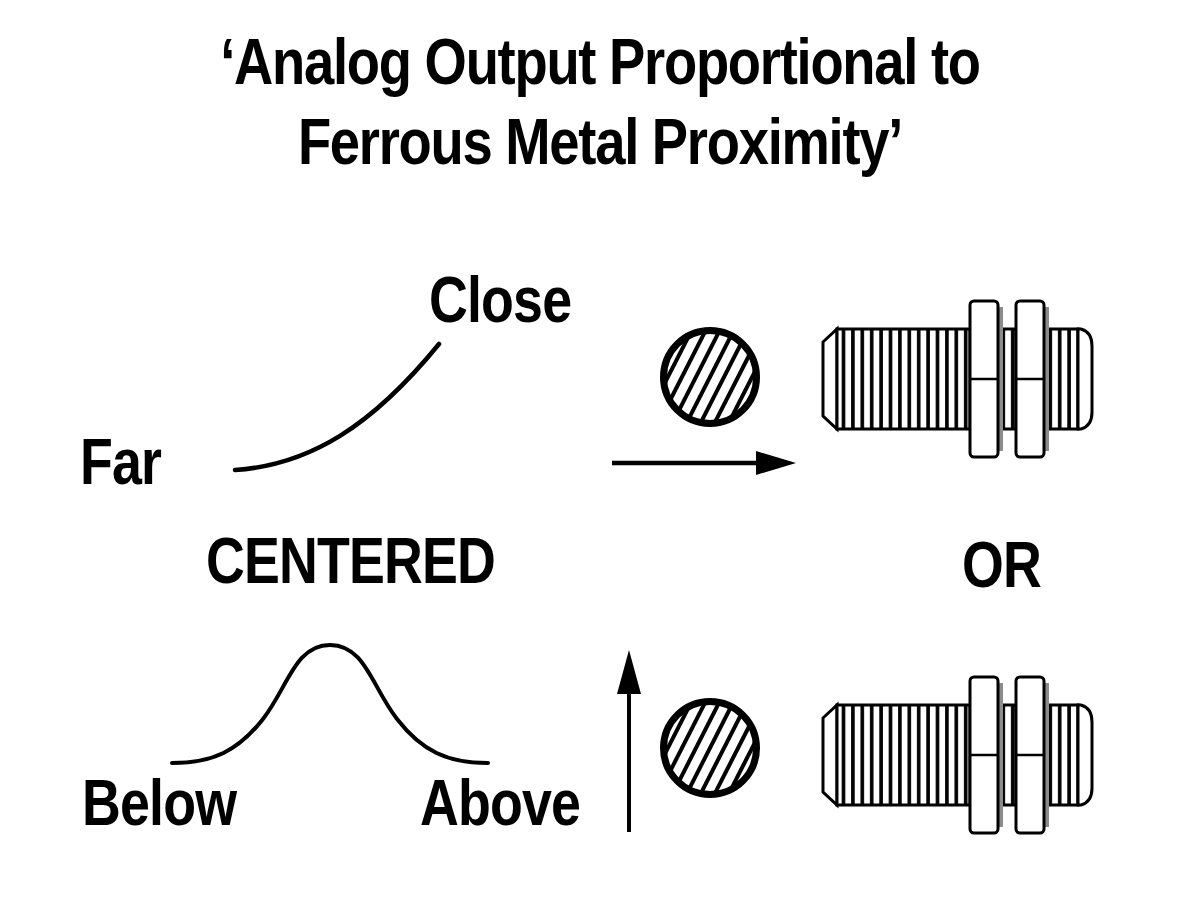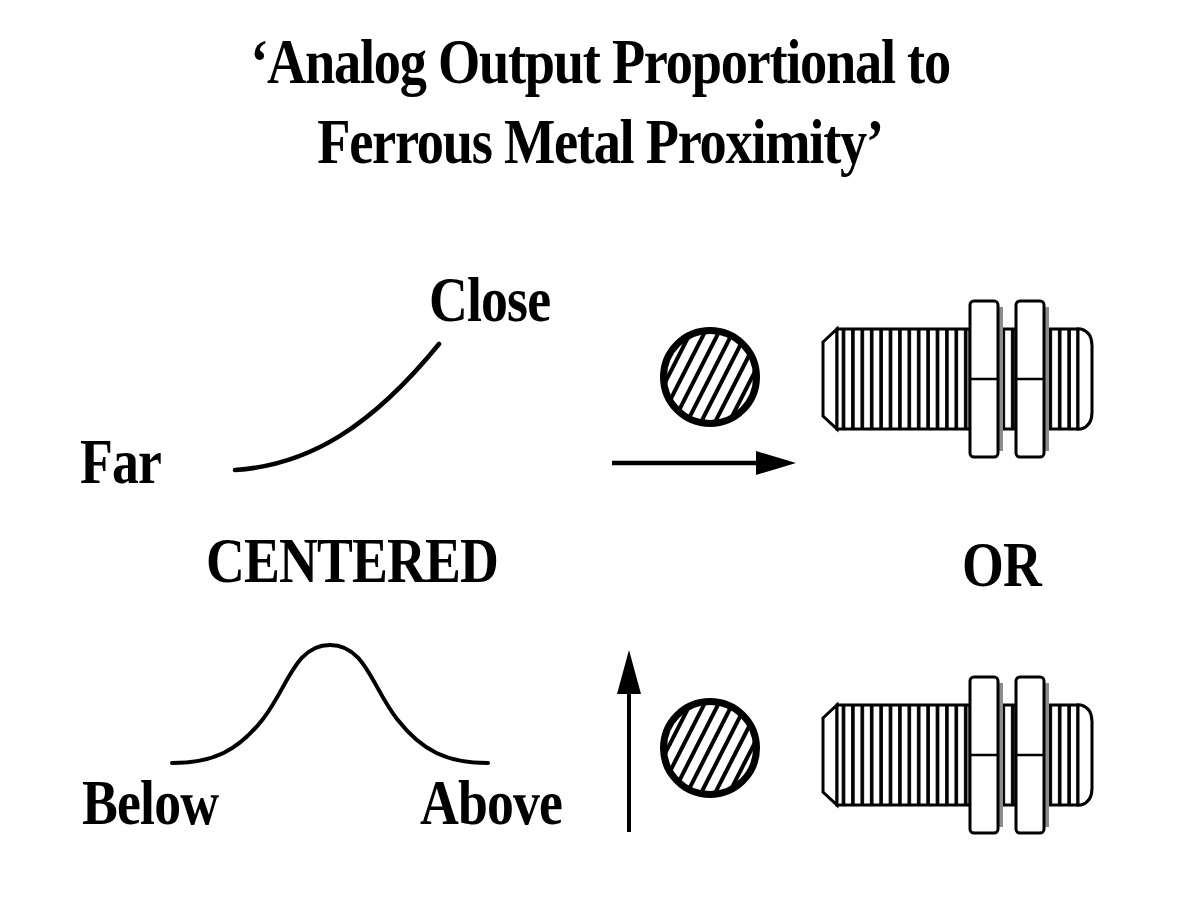--- a/index.html
+++ b/index.html
@@ -1,20 +1,20 @@
 <!DOCTYPE html>
 <html style="--ink: #000000; --background: #ffffff; --nut_shadow: #8c8c8c;"><head>
 <meta charset="utf-8">
 <style>
   :root { --ink:#000000; --background:#ffffff; --nut_shadow:#8c8c8c; }
   html,body { margin:0; padding:0; background:var(--background); }
   .stage {
     position:relative; width:1200px; height:900px; overflow:hidden;
     background:var(--background); color:var(--ink);
-    font-family:Liberation Serif, serif;
+    font-family:Liberation Sans, sans-serif;
   }
   .abs { position:absolute; }
   .title {
     position:absolute; left:0; top:22px; width:1200px; margin:0;
     text-align:center; font-size:64px; font-weight:bold; line-height:80px;
     letter-spacing:-1.5px; transform:scaleX(0.85); transform-origin:50% 0;
   }
   .title span { display:block; }
   .lbl {
     position:absolute; font-weight:bold; font-size:64px; line-height:1;

